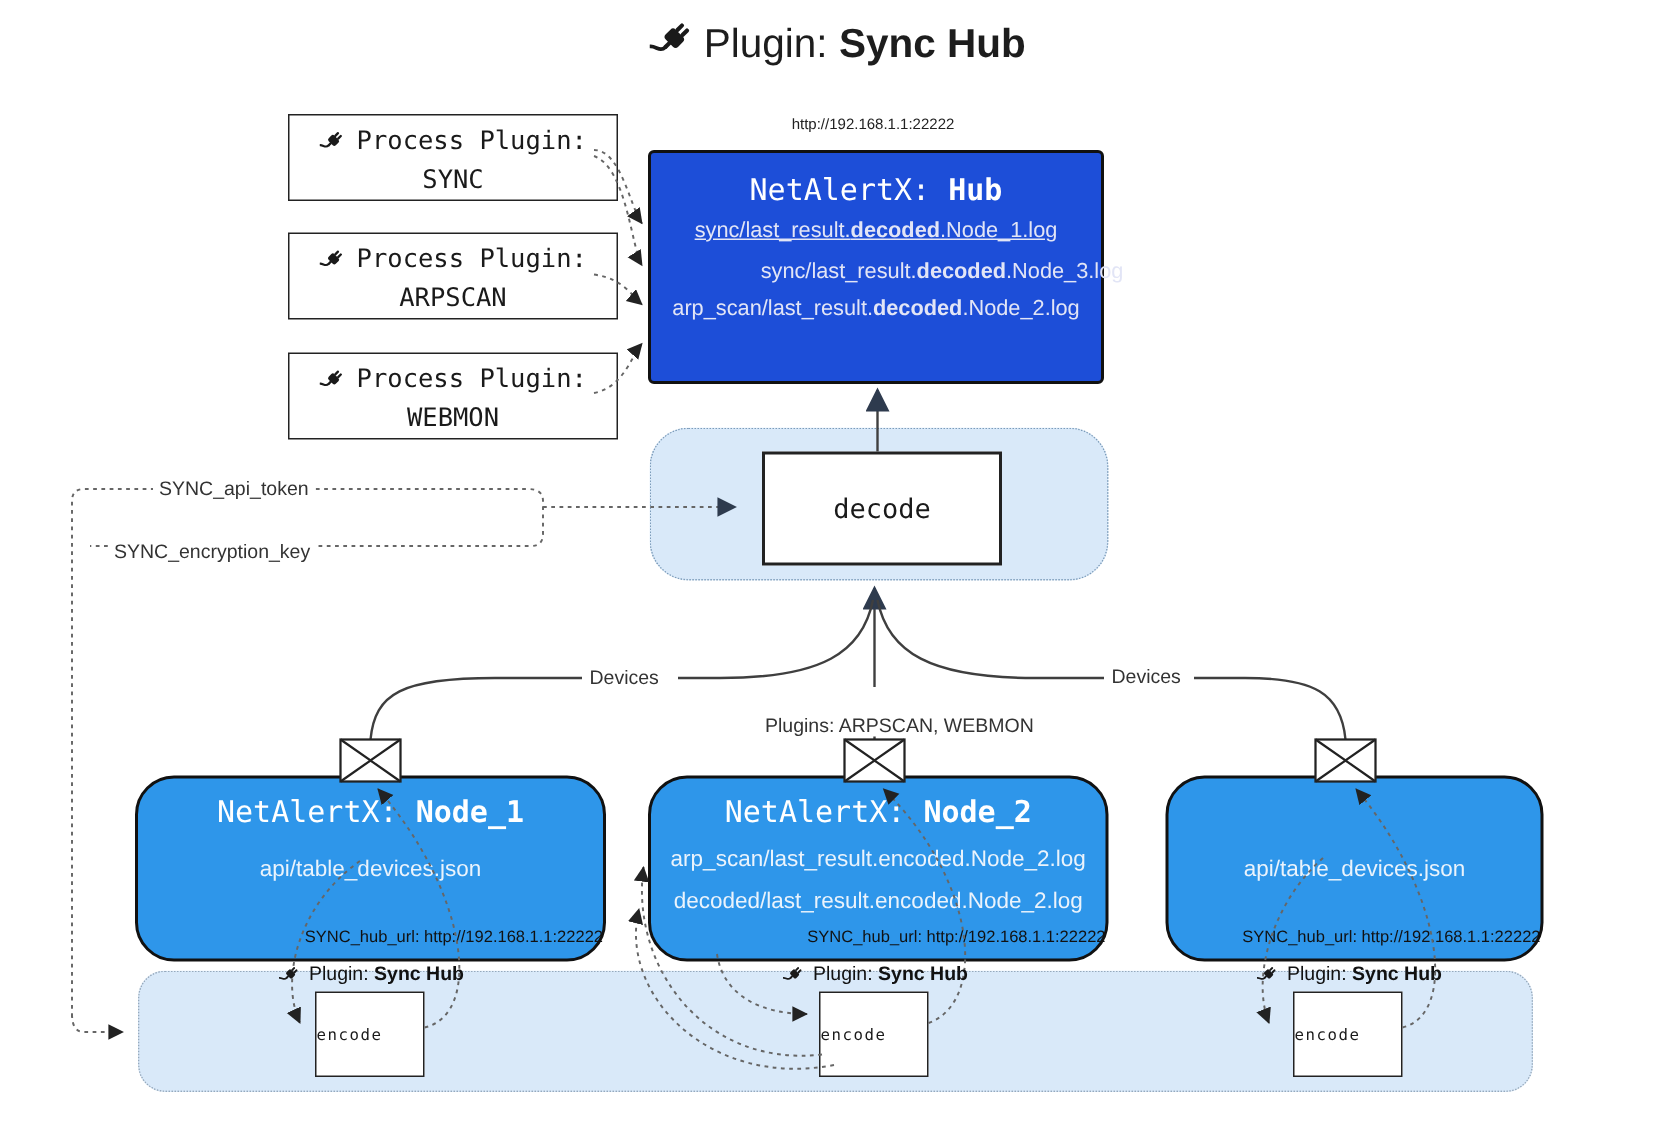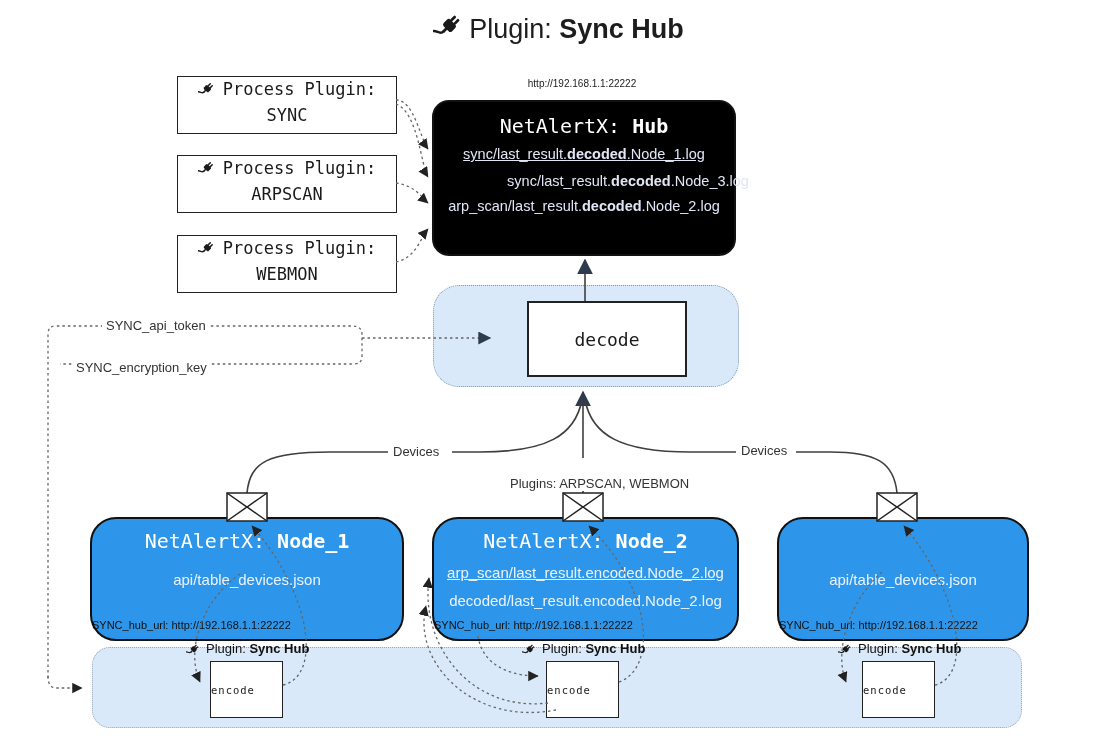--- a/index.html
+++ b/index.html
@@ -4,46 +4,46 @@
 <style>
   html,body{margin:0;padding:0;background:#fff;}
   #canvas{position:relative;width:1117px;height:754px;background:#fff;overflow:hidden;
           font-family:"Liberation Sans","DejaVu Sans",sans-serif;color:#1a1a1a;}
   .abs{position:absolute;}
   
   .title{left:0;top:12px;width:100%;text-align:center;font-size:27px;color:#1d1d1d;z-index:3;}
   .title .bold{font-weight:bold;}
   .plug{vertical-align:-4px;margin-right:6px;}
   
-  .pbox{left:177px;width:218px;height:56px;border:1.6px solid #222;background:#fff;
+  .pbox{left:192px;width:218px;height:56px;border:1.6px solid #222;background:#fff;
         font-family:"DejaVu Sans Mono","Liberation Mono",monospace;font-size:17px;
-        display:flex;flex-direction:column;align-items:center;justify-content:flex-start;line-height:1.5;z-index:2;}
+        display:flex;flex-direction:column;align-items:center;justify-content:flex-end;line-height:1.5;z-index:2;}
   .pbox .l1{display:flex;align-items:center;gap:2px;}
   
-  .hub{left:432px;top:100px;width:300px;height:152px;background:#000000;border:2px solid #111;
-       border-radius:17px;z-index:2;}
+  .hub{left:432px;top:100px;width:300px;height:152px;background:#1d4ed8;border:2px solid #111;
+       border-radius:4px;z-index:2;}
   .hub-url{left:432px;top:78px;width:300px;text-align:center;font-size:10px;color:#222;z-index:3;}
   .hub-title{left:0;top:12px;width:100%;text-align:center;color:#fff;
              font-family:"DejaVu Sans Mono","Liberation Mono",monospace;font-size:20px;}
   .hub-line{left:0;width:100%;text-align:center;color:#e2e5f6;font-size:14.5px;}
   .hub-line b{font-weight:bold;}
   
   .decode-wrap{left:433px;top:285px;width:304px;height:100px;background:#d9e9f9;
                border:1.6px dotted #7c9cba;border-radius:26px;z-index:1;}
   .decode-box{left:508px;top:301px;width:156px;height:72px;background:#fff;border:2px solid #222;
               font-family:"DejaVu Sans Mono","Liberation Mono",monospace;font-size:18px;
-              display:flex;align-items:center;justify-content:center;z-index:2;margin-left:19px;}
+              display:flex;align-items:center;justify-content:center;z-index:2;}
   
   .linelabel{background:#fff;padding:0 4px;font-size:13px;color:#333;white-space:nowrap;z-index:10;}
   
   .node{background:#2e96ea;border:2px solid #111;border-radius:26px;top:517px;height:120px;z-index:2;}
   .node-title{left:0;top:10px;width:100%;text-align:center;color:#fff;
               font-family:"DejaVu Sans Mono","Liberation Mono",monospace;font-size:20px;}
   .node-file{left:0;width:100%;text-align:center;color:#eaf3fc;font-size:15px;}
-  .node-url{left:0;width:100%;text-align:left;color:#111;font-size:11px;}
+  .node-url{left:0;width:100%;text-align:right;color:#111;font-size:11px;}
   
   .strip{left:92px;top:647px;width:928px;height:79px;background:#d9e9f9;
          border:1.6px dotted #96a9bc;border-radius:18px;z-index:1;}
   .encode-box{top:661px;width:71px;height:55px;background:#fff;border:1.6px solid #222;
               font-family:"DejaVu Sans Mono","Liberation Mono",monospace;font-size:10.5px;letter-spacing:1px;
               display:flex;align-items:center;justify-content:flex-start;z-index:2;}
   .enc-label{top:641px;font-size:13px;color:#111;white-space:nowrap;z-index:10;}
   .enc-label .bold{font-weight:bold;}
   svg.overlay{position:absolute;left:0;top:0;z-index:5;pointer-events:none;}
 </style>
@@ -121,21 +121,21 @@
   <div class="abs linelabel" style="left:506px;top:460px;margin-top:16px;">Plugins: ARPSCAN, WEBMON</div>
   <div class="abs linelabel" style="left:737px;top:443px;">Devices</div>
 
   <div class="abs node" style="left:90px;width:310px;">
     <div class="abs node-title"><span>NetAlertX: </span><b>Node_1</b></div>
     <div class="abs node-file" style="top:52px;">api/table_devices.json</div>
     <div class="abs node-url" style="top:100px;">SYNC_hub_url: http://192.168.1.1:22222</div>
   </div>
   <div class="abs node" style="left:432px;width:303px;">
     <div class="abs node-title"><span>NetAlertX: </span><b>Node_2</b></div>
-    <div class="abs node-file" style="top:45px;text-decoration:underline;">arp_scan/last_result.encoded.Node_2.log</div>
+    <div class="abs node-file" style="top:45px;">arp_scan/last_result.encoded.Node_2.log</div>
     <div class="abs node-file" style="top:73px;">decoded/last_result.encoded.Node_2.log</div>
     <div class="abs node-url" style="top:100px;">SYNC_hub_url: http://192.168.1.1:22222</div>
   </div>
   <div class="abs node" style="left:777px;width:248px;">
     <div class="abs node-file" style="top:52px;">api/table_devices.json</div>
     <div class="abs node-url" style="top:100px;">SYNC_hub_url: http://192.168.1.1:22222</div>
   </div>
 
   <div class="abs strip"></div>
 

